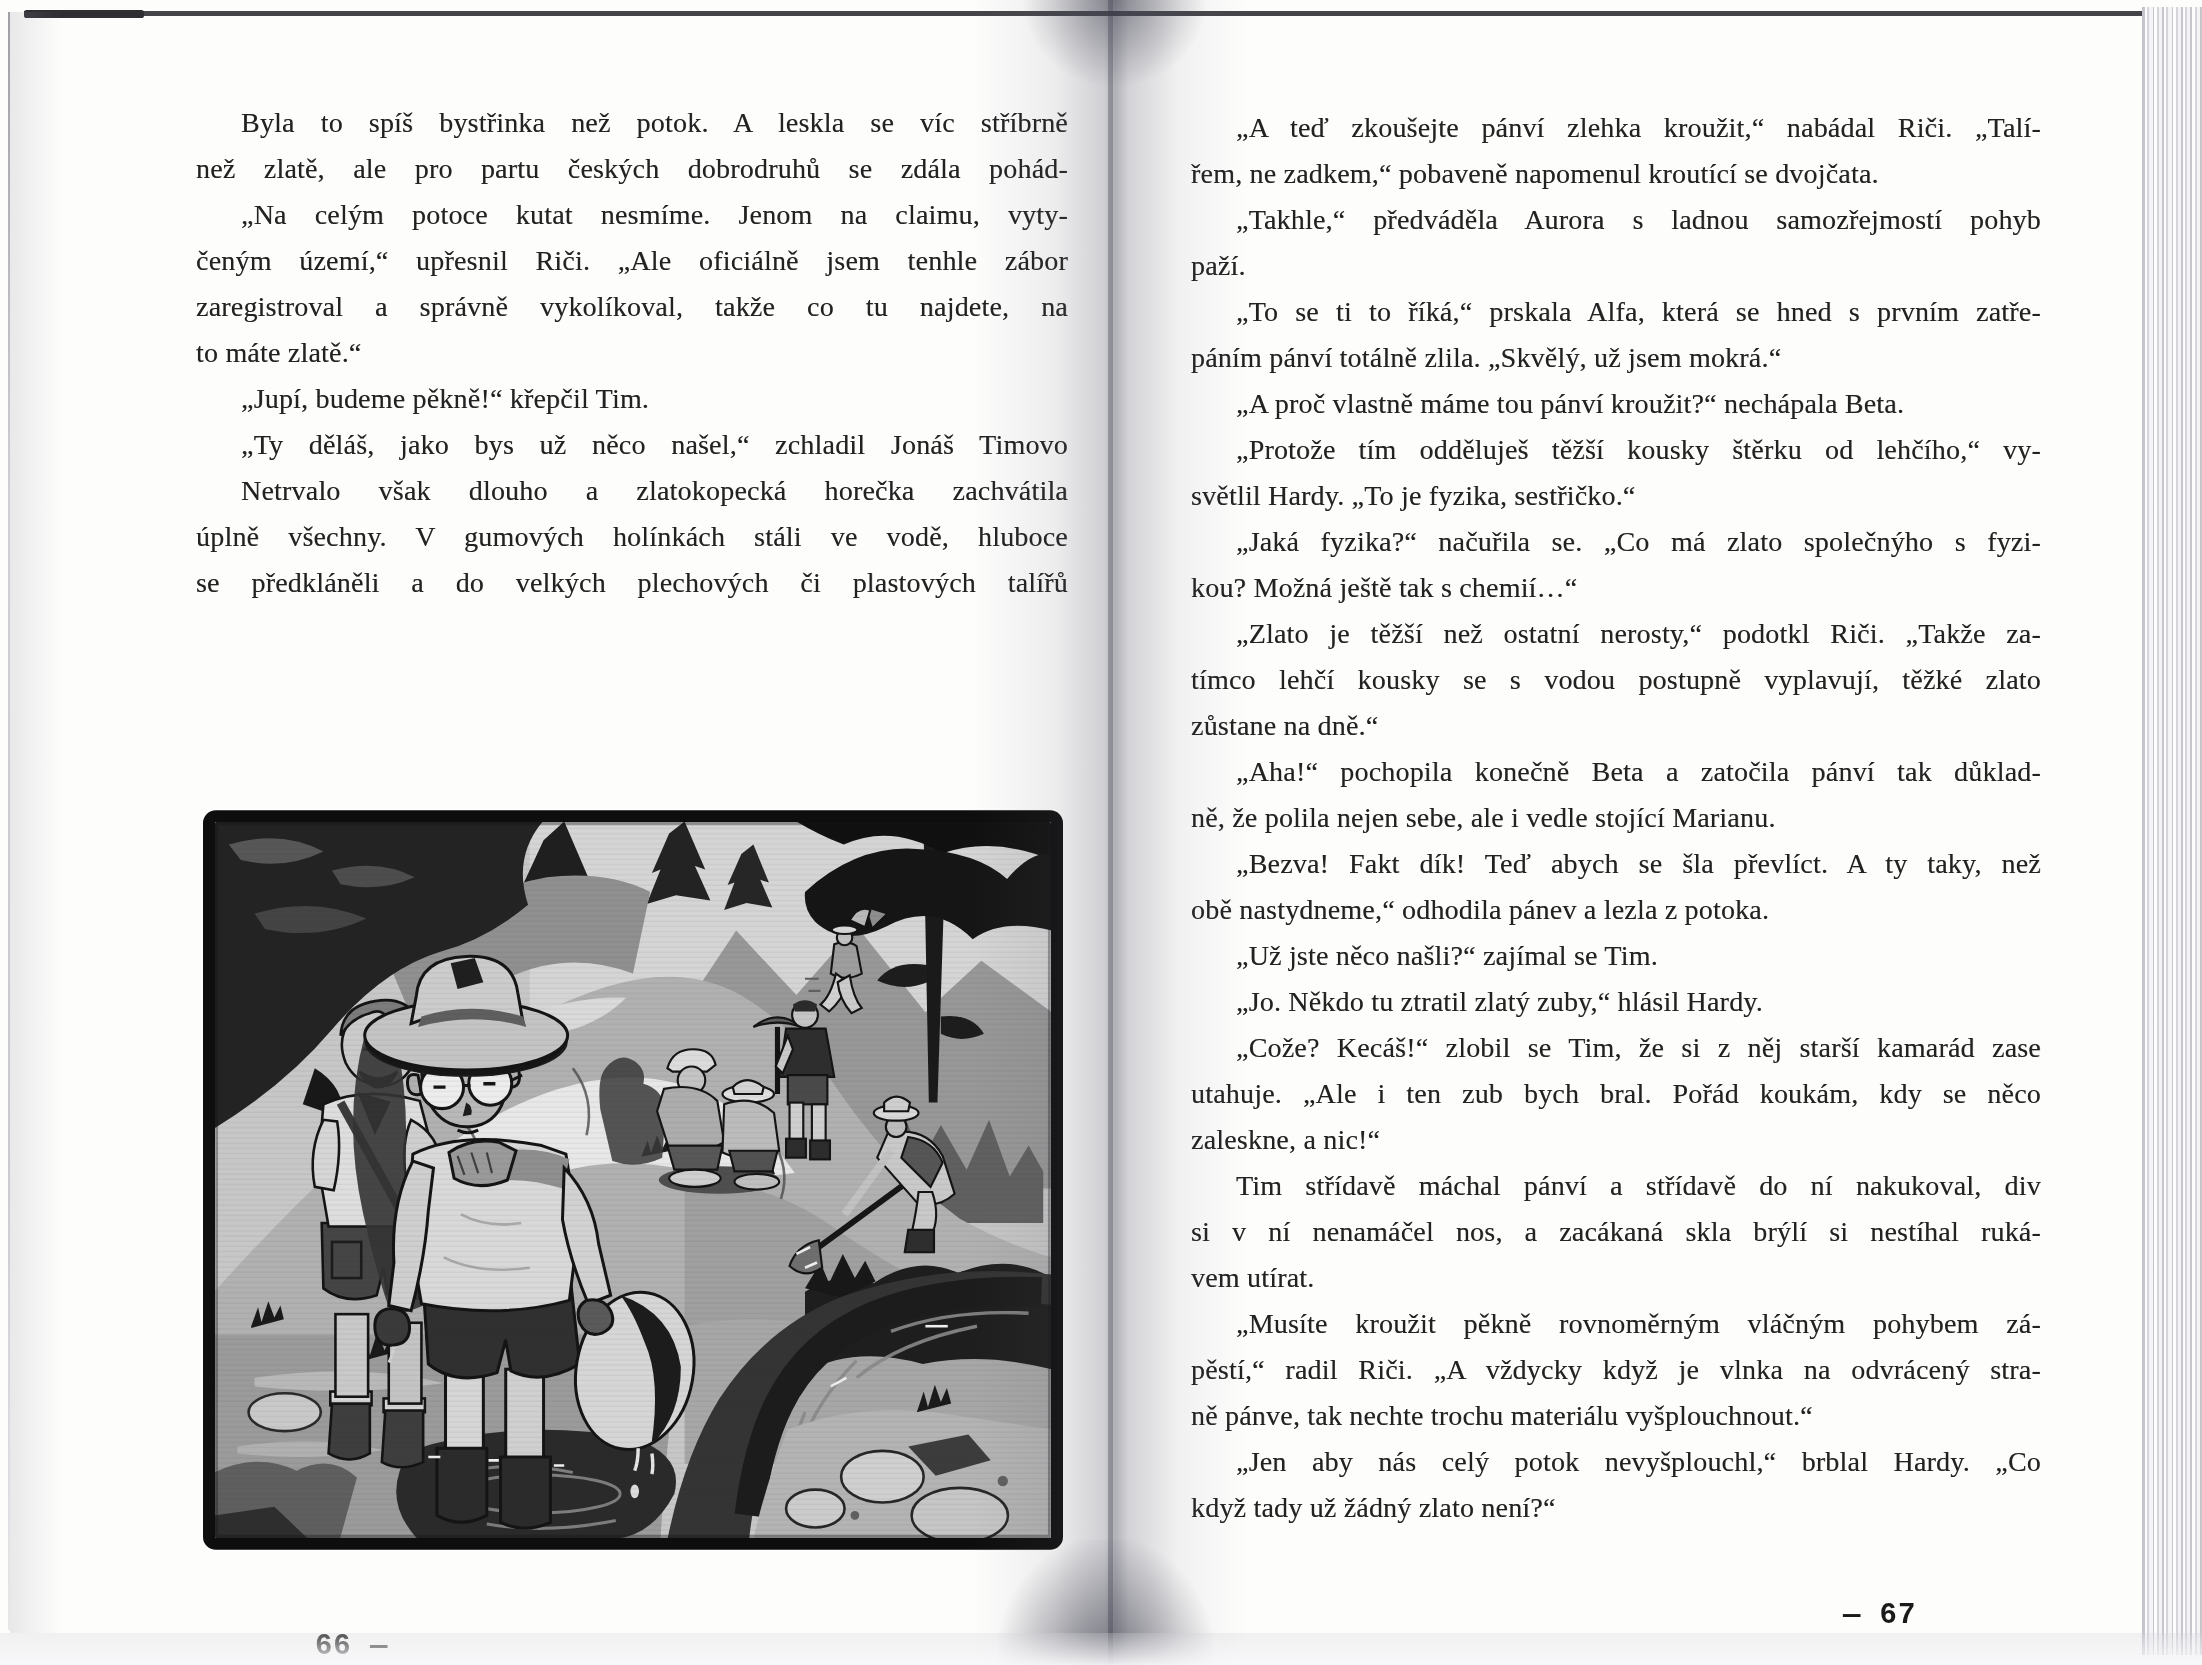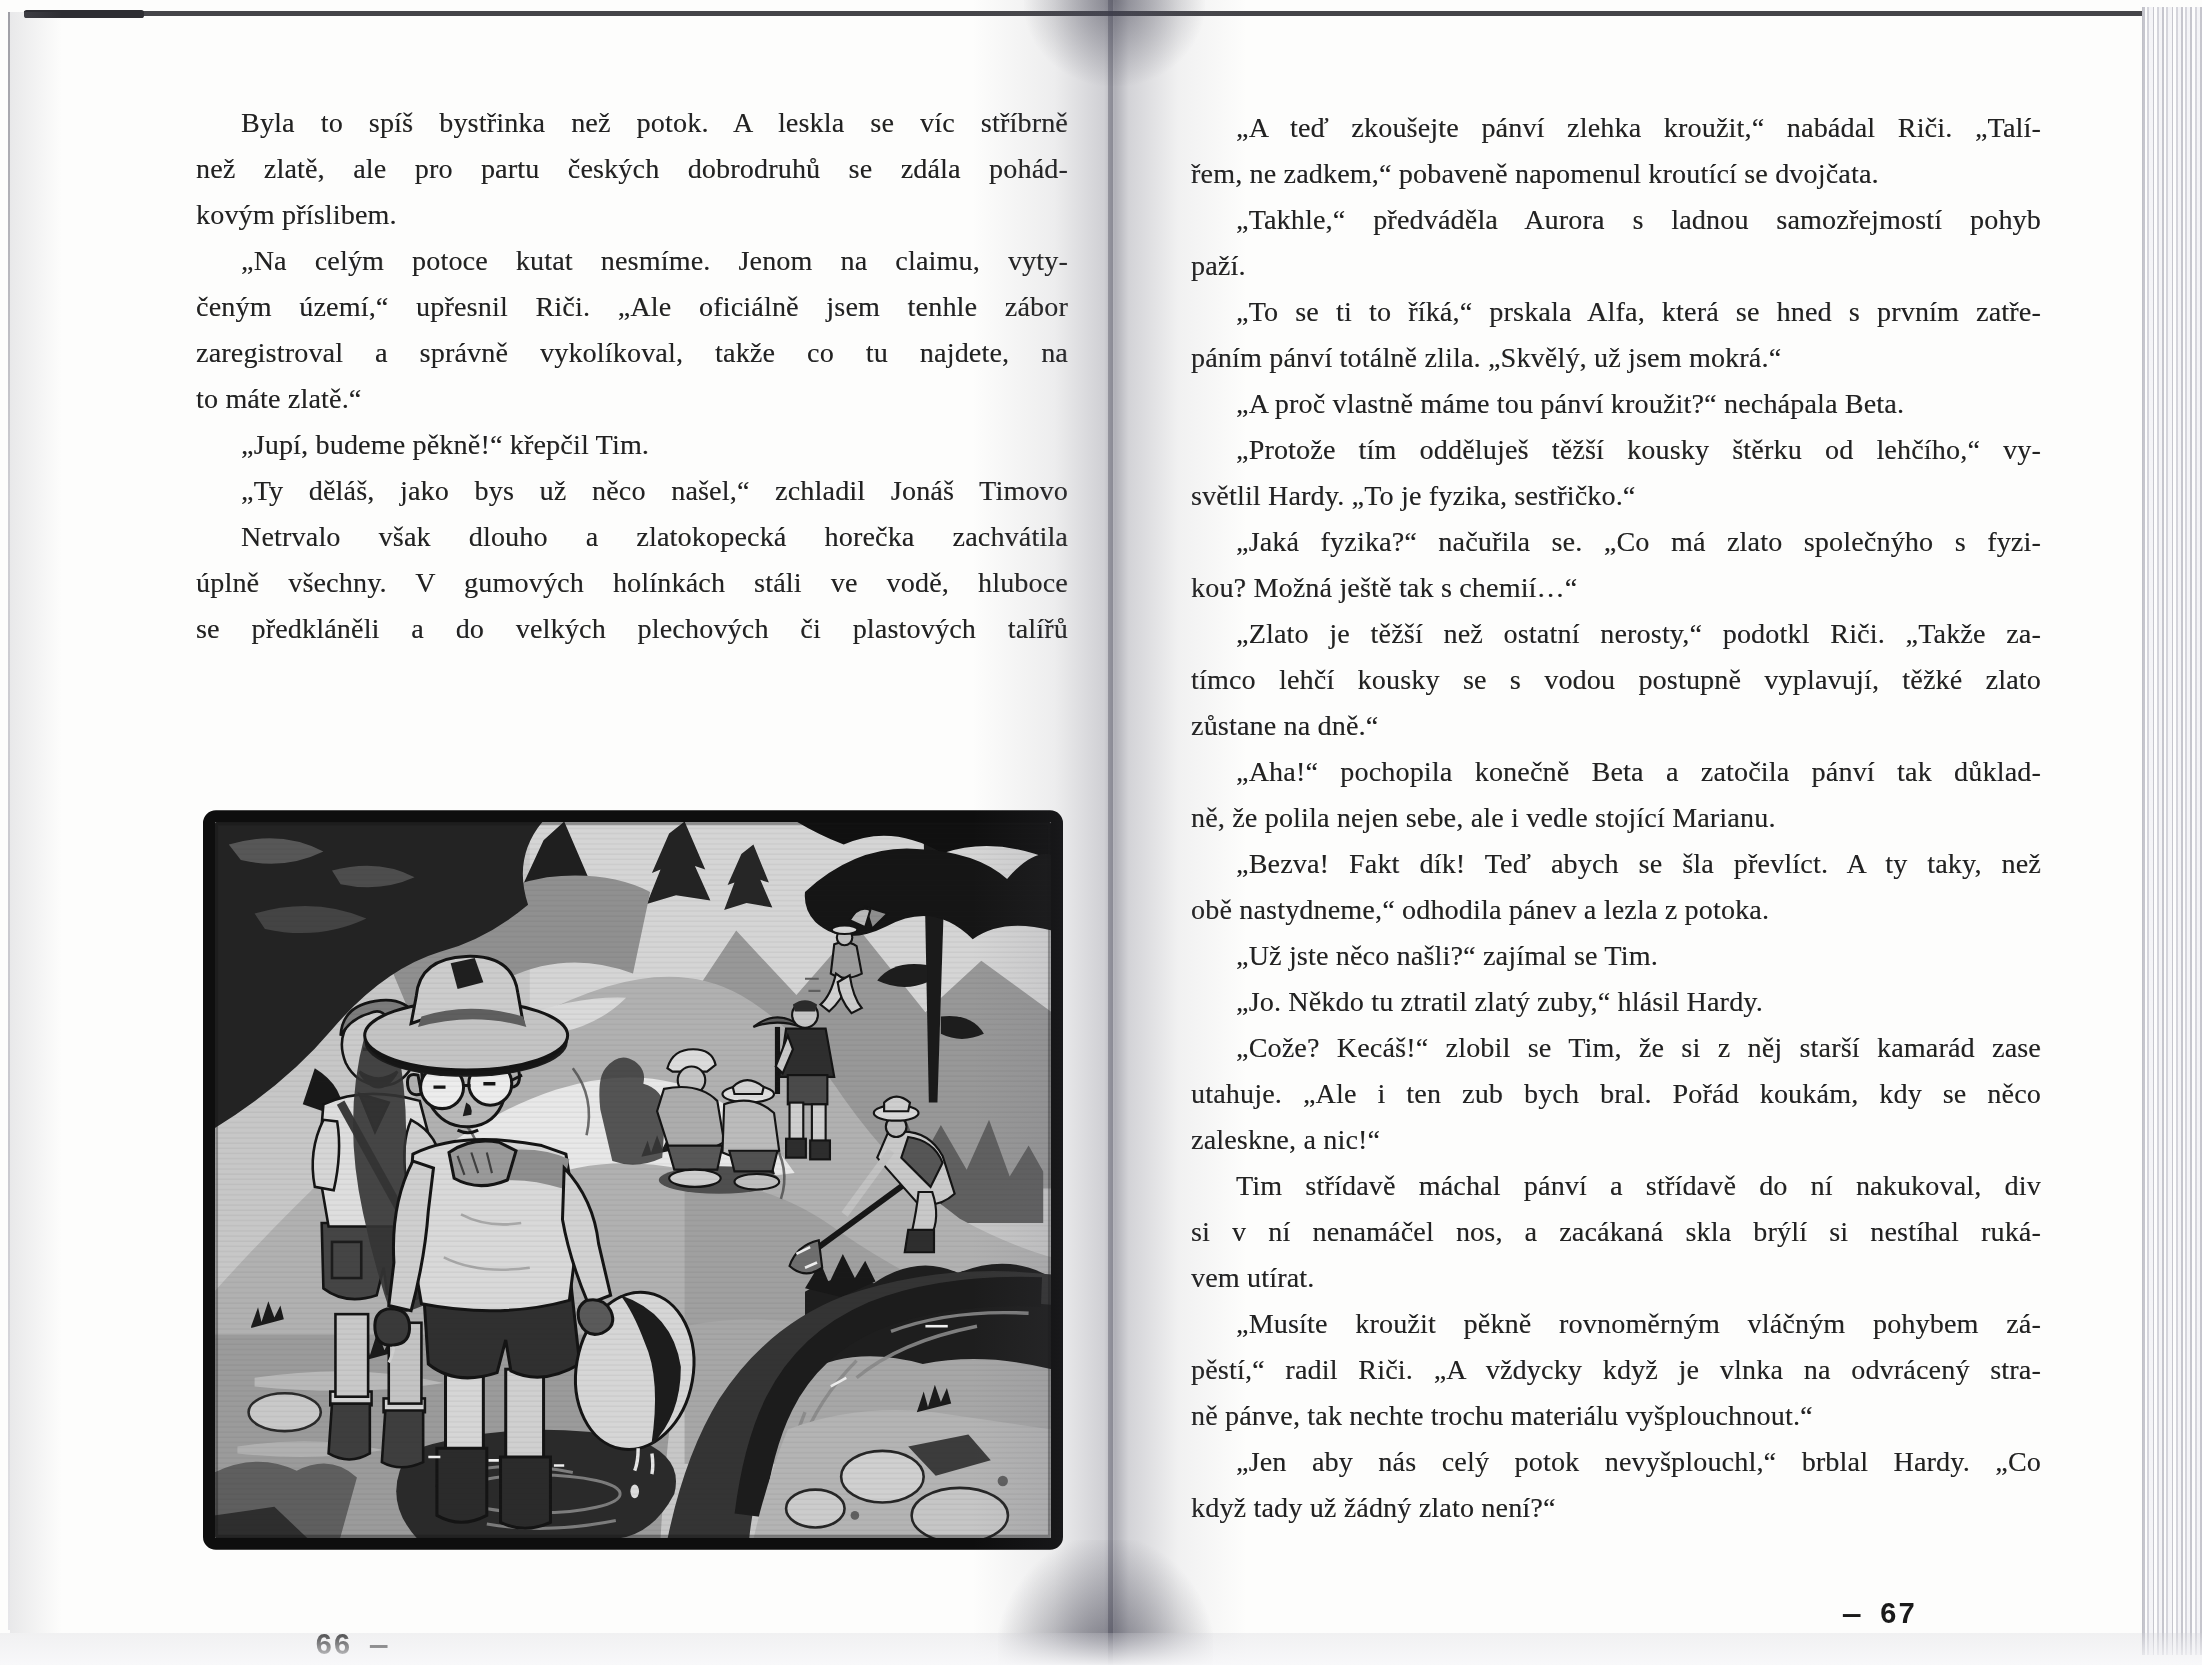--- a/index.html
+++ b/index.html
@@ -52,21 +52,20 @@
   <div class="scanline-top"></div>
   <div class="scanline-top-blob"></div>
   <div class="edge-left-line"></div>
   <div class="edge-left-shade"></div>
 
   <div>
     <div class="text-col" id="left-paragraphs">
         <div class="para">
           <div class="line first">Byla to spíš bystřinka než potok. A leskla se víc stříbrně</div>
           <div class="line">než zlatě, ale pro partu českých dobrodruhů se zdála pohád-</div>
-          <div class="line last">kovým příslibem.</div>
         </div>
         <div class="para">
           <div class="line first">„Na celým potoce kutat nesmíme. Jenom na claimu, vyty-</div>
           <div class="line">čeným území,“ upřesnil Riči. „Ale oficiálně jsem tenhle zábor</div>
           <div class="line">zaregistroval a správně vykolíkoval, takže co tu najdete, na</div>
           <div class="line last">to máte zlatě.“</div>
         </div>
         <div class="para">
           <div class="line first last">„Jupí, budeme pěkně!“ křepčil Tim.</div>
         </div>

